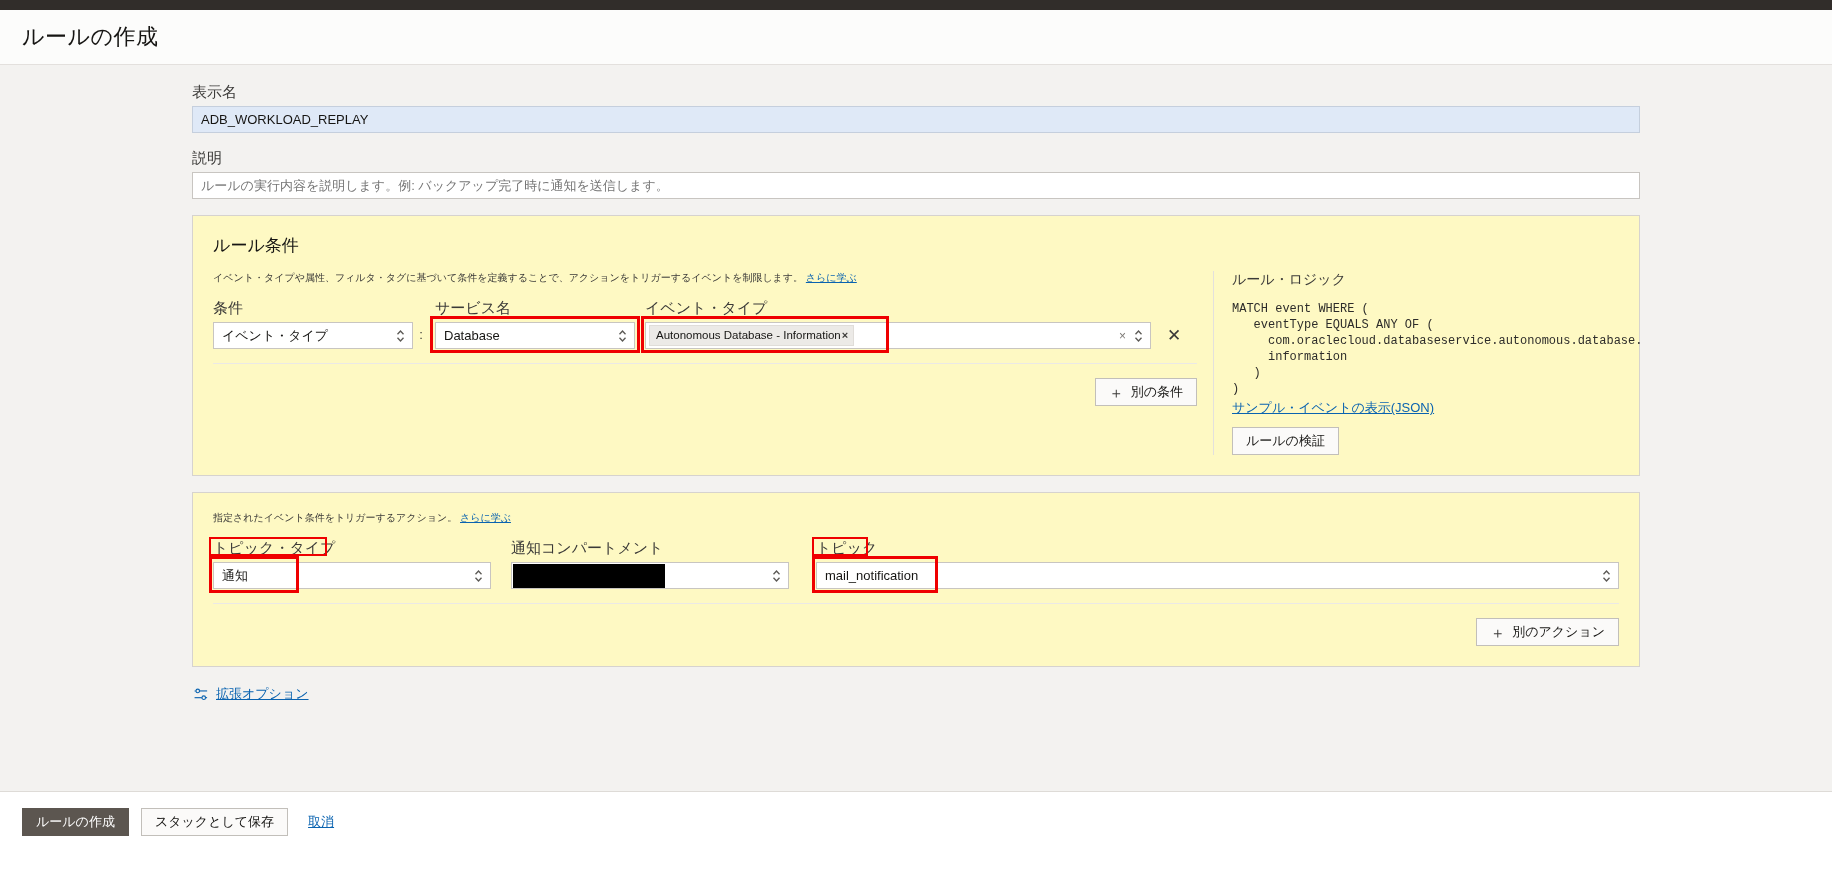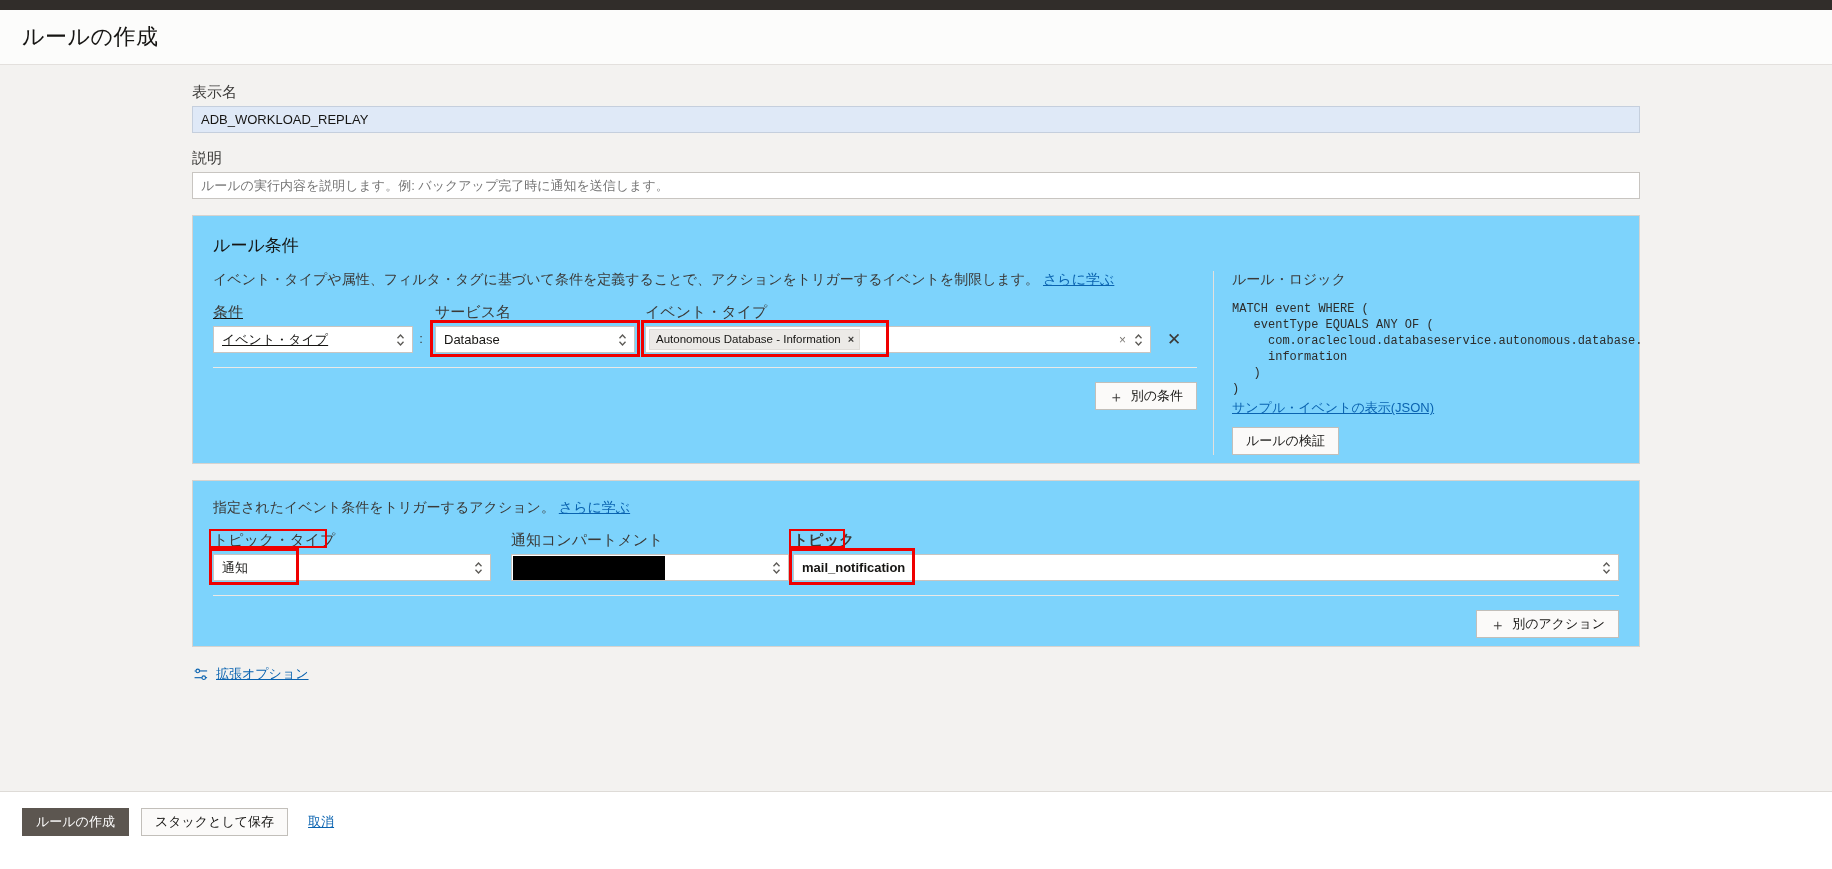--- a/index.html
+++ b/index.html
@@ -76,34 +76,34 @@
     background: #dfe9f7;
     border-color: #c5cfdd;
   }
   .text-input.placeholder-style {
     color: #14532d;
   }
   .block-gap { height: 16px; }
 
   
   .panel {
-    background: #7dd3fc;
+    background: #fef9c3;
     border: 1px solid #d6d3cf;
-    padding: 18px 20px 8px 20px;
+    padding: 18px 20px 20px 20px;
     box-sizing: border-box;
     position: relative;
   }
   .panel-title {
     font-size: 17px;
     font-weight: 400;
     color: #161513;
     margin: 0 0 14px 0;
   }
   .panel-desc {
-    font-size: 14px;
+    font-size: 10px;
     color: #3b3a38;
     margin-bottom: 14px;
   }
   a.link {
     color: #0a63b0;
     text-decoration: underline;
     cursor: pointer;
   }
 
   
@@ -121,21 +121,21 @@
     border-left: 1px solid #e3e0dd;
     padding-left: 18px;
     box-sizing: border-box;
     min-height: 150px;
   }
   .cond-row {
     display: flex;
     align-items: flex-end;
     gap: 0;
   }
-  .col-condition { width: 200px; text-decoration: underline; }
+  .col-condition { width: 200px; }
   .col-sep {
     width: 16px;
     text-align: center;
     color: #3b3a38;
     font-size: 13px;
     line-height: 27px;
     padding-bottom: 1px;
   }
   .col-service { width: 200px; }
   .spacer-8 { width: 10px; }
@@ -184,21 +184,21 @@
     cursor: text;
   }
   .chip {
     background: #eceae7;
     border: 1px solid #e0ddd9;
     font-size: 11.5px;
     color: #161513;
     padding: 2px 5px 2px 6px;
     display: inline-flex;
     align-items: flex-end;
-    gap: 7px;
+    gap: 1px;
     line-height: 15px;
     white-space: nowrap;
   }
   .chip-x {
     font-size: 11px;
     font-weight: bold;
     color: #3b3a38;
     cursor: pointer;
   }
   .clear-x {
@@ -280,21 +280,21 @@
   }
   .logic-btn-row { margin-top: 10px; }
 
   
   .act-row {
     display: flex;
     align-items: flex-end;
   }
   .act-type { width: 278px; }
   .act-compartment { width: 278px; margin-left: 20px; }
-  .act-topic { flex: 1; margin-left: 4px; font-weight: bold; }
+  .act-topic { flex: 1; margin-left: 27px; }
   .redacted {
     position: absolute;
     left: 1px;
     top: 1px;
     width: 152px;
     height: 24px;
     background: #000000;
   }
 
   

